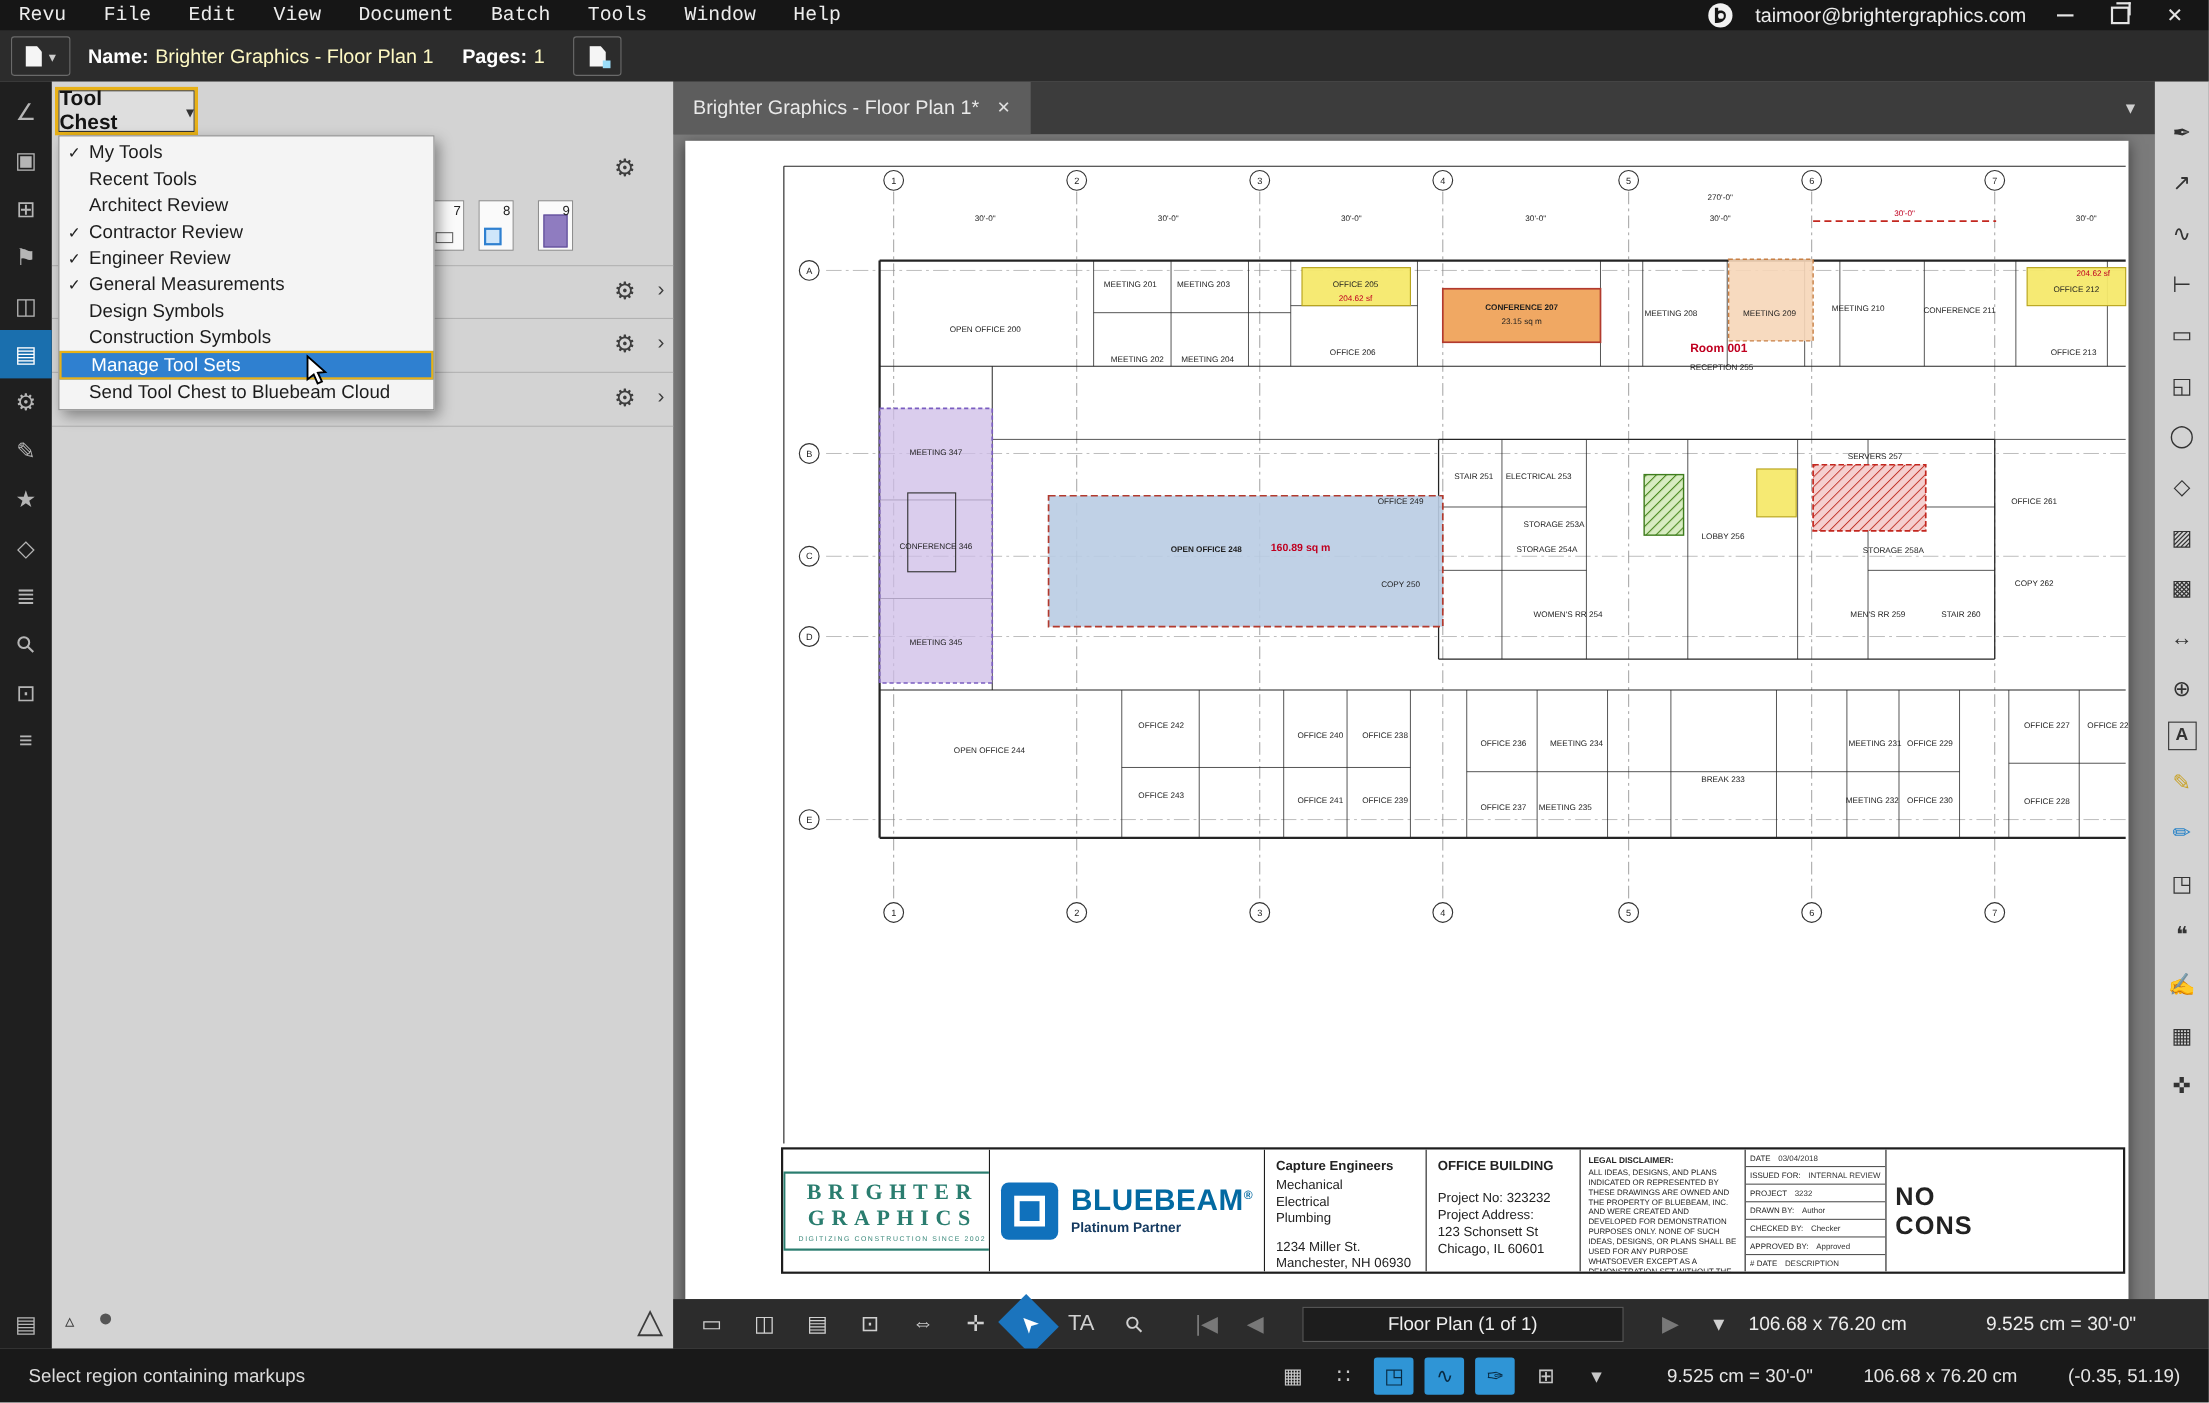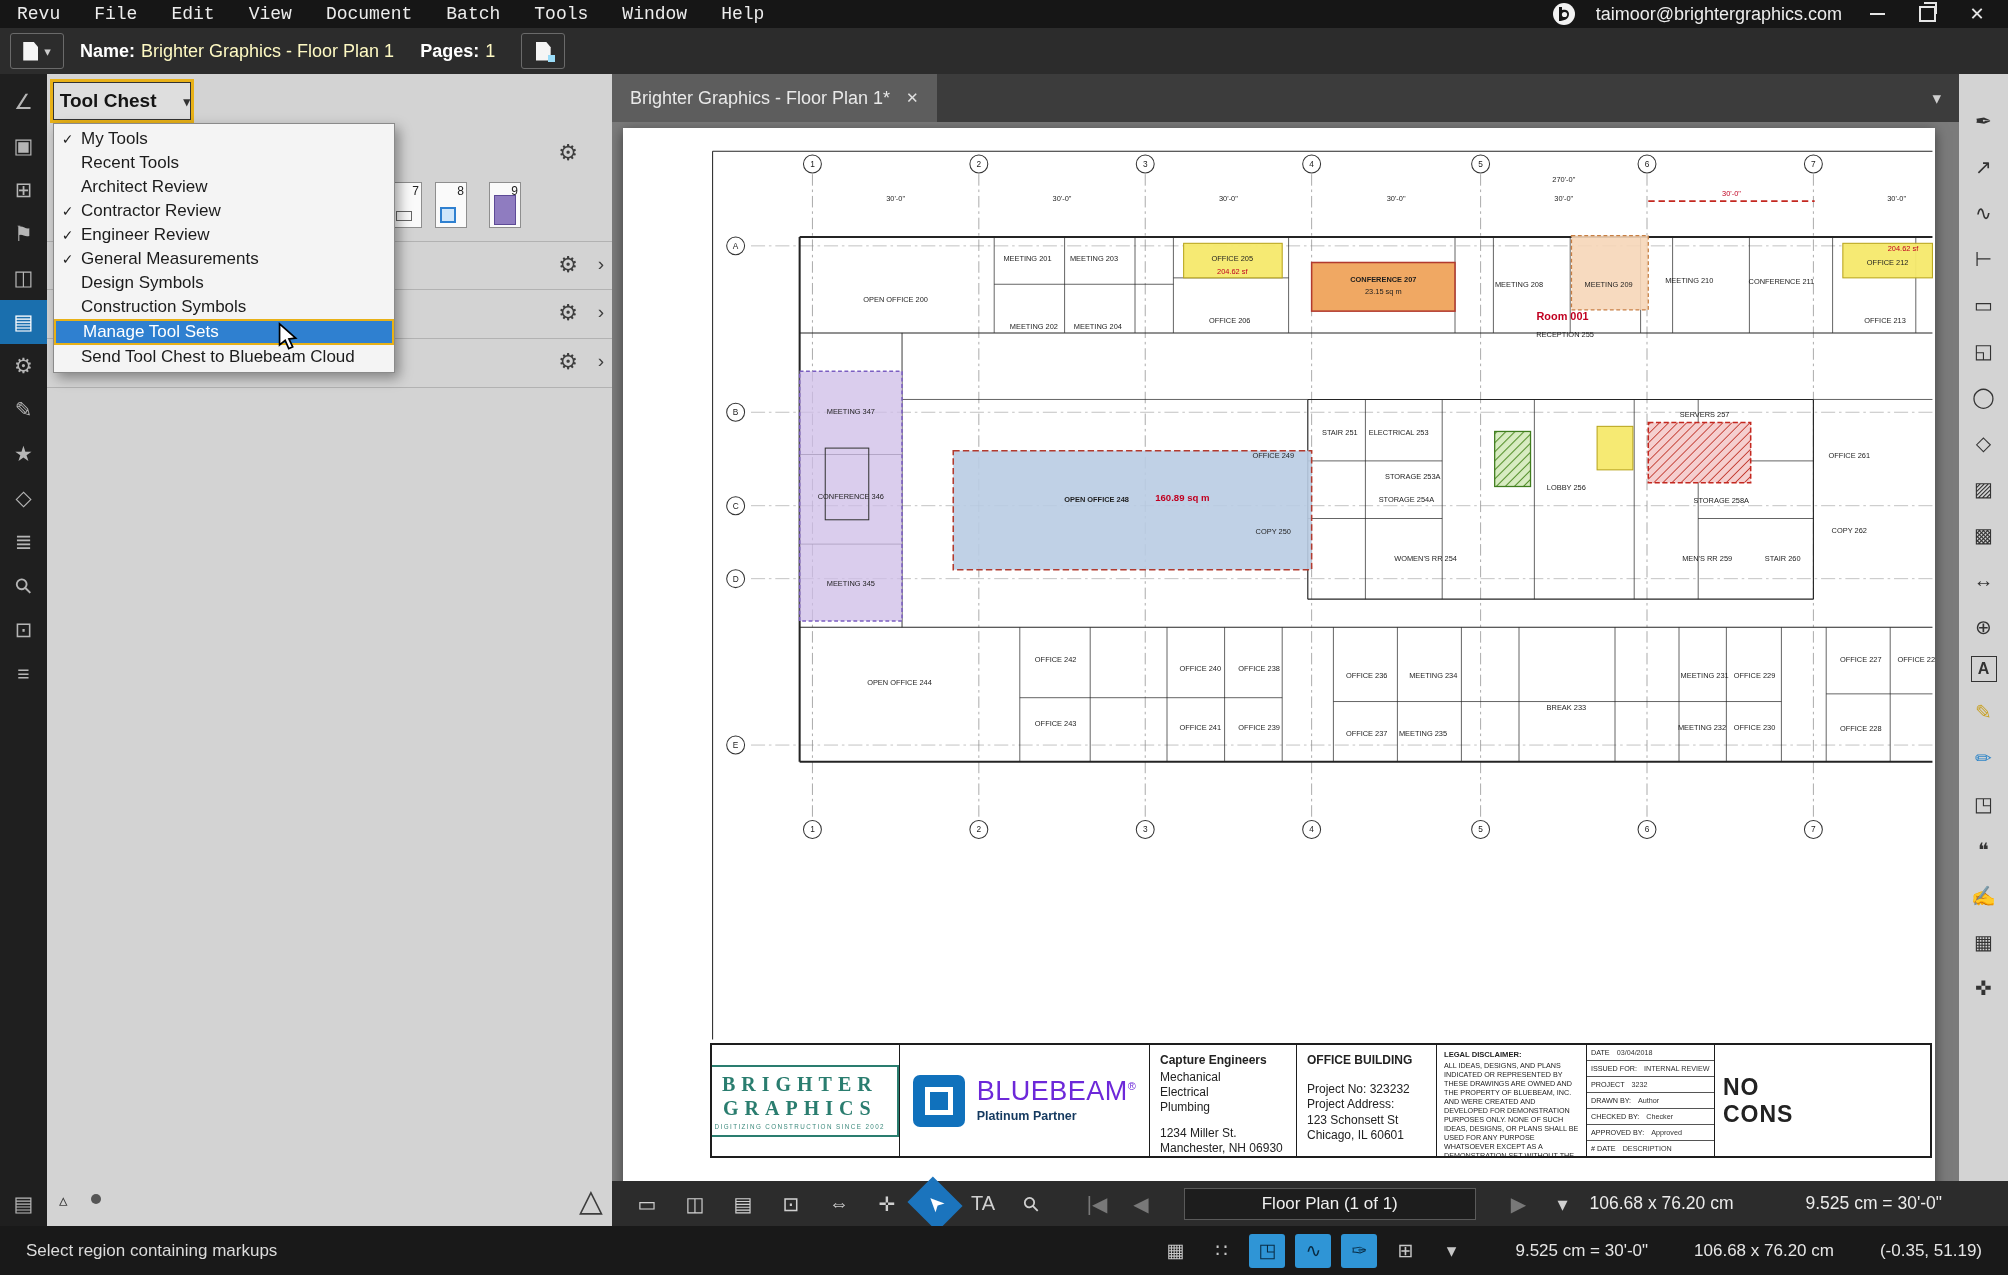--- a/index.html
+++ b/index.html
@@ -31,21 +31,21 @@
 
   
   #left-rail{position:absolute;left:0;top:74px;width:47px;height:1152px;background:#1f1f1f;
              display:flex;flex-direction:column;align-items:center;padding-top:6px;box-sizing:border-box;z-index:70}
   .rail-icon{width:47px;height:44px;display:flex;align-items:center;justify-content:center;font-size:21px;color:#b5b5b5}
   .rail-icon.active{background:#1a6fae;color:#fff}
   #rail-spacer{flex:1}
 
   
   #panel{position:absolute;left:47px;top:74px;width:565px;height:1152px;background:#d3d3d3;z-index:40}
-  #toolchest-btn{position:absolute;left:6px;top:8px;width:138px;height:38px;background:#dedede;border:1px solid #333;
+  #toolchest-btn{position:absolute;left:6px;top:8px;width:124px;height:38px;background:#dedede;border:1px solid #333;
                  outline:3px solid #e8b117;display:flex;align-items:center;justify-content:flex-end;gap:27px;
                  font-size:19px;font-weight:700;color:#141414;box-sizing:border-box}
   .section-row{position:absolute;left:0;width:565px;height:48px;border-top:1px solid #b2b2b2}
   .section-row.first{border-top:none}
   .row-gear{position:absolute;right:34px;top:10px;font-size:22px;color:#3e3e3e}
   .row-chev{position:absolute;right:8px;top:11px;font-size:19px;color:#3e3e3e}
   .thumb{position:absolute;top:108px;width:32px;height:46px;background:#fafafa;border:1px solid #8e8e8e;box-sizing:border-box}
   .thumb .num{position:absolute;right:2px;top:1px;font-size:12px;color:#222}
   .thumb .shape-purple{position:absolute;left:4px;top:12px;width:20px;height:28px;background:#8f7cc0;border:1px solid #5d4a96}
   .thumb .shape-blue{position:absolute;left:4px;bottom:4px;width:12px;height:12px;border:2px solid #2f80d0;background:#cfe6fa}
@@ -72,28 +72,28 @@
   #tabbar-chev{margin-left:auto;padding-right:18px;color:#cfcfcf;font-size:17px}
   #canvas{position:absolute;left:612px;top:122px;width:1347px;height:1059px;background:#7b7b7b;overflow:hidden;z-index:10}
   #page{position:absolute;left:11px;top:6px;width:1312px;height:1069px;background:#fff;box-shadow:0 3px 12px rgba(0,0,0,.5)}
   #plan{position:absolute;left:0;top:0;width:1312px;height:1069px}
 
   
   #titleblock{position:absolute;left:87px;top:915px;width:1222px;height:115px;border:2px solid #1d1d1d;
               display:flex;box-sizing:border-box;background:#fff;overflow:hidden}
   .tb-cell{border-right:1.5px solid #1d1d1d;box-sizing:border-box;height:100%;overflow:hidden}
   .tb-cell:last-child{border-right:none}
-  .tb-c1{width:188px;display:flex;align-items:center;justify-content:flex-end}
+  .tb-c1{width:188px;display:flex;align-items:center;justify-content:flex-start}
   .bg-box{border:2px solid #2a7d6f;padding:5px 12px;text-align:center}
   .bg-name{font-family:"Liberation Serif",serif;font-size:20px;letter-spacing:6px;color:#2a7d6f;line-height:1.2;font-weight:700}
   .bg-tag{font-size:6.3px;letter-spacing:1.4px;color:#3d8a7d;margin-top:3px;white-space:nowrap}
   .tb-c2{width:250px;display:flex;align-items:center;justify-content:center;gap:12px}
   .bb-logo{width:52px;height:52px;background:#1071bc;border-radius:7px;position:relative;flex:none}
   .bb-logo:after{content:"";position:absolute;left:12px;top:12px;right:12px;bottom:12px;border:5px solid #fff}
-  .bb-name{font-size:27px;font-weight:400;color:#6d28d9;letter-spacing:.5px;line-height:1}
+  .bb-name{font-size:27px;font-weight:700;color:#0369a1;letter-spacing:.5px;line-height:1}
   .bb-reg{font-size:11px;vertical-align:super}
   .bb-sub{font-size:12.5px;font-weight:700;color:#14395f;margin-top:4px}
   .tb-c3{width:147px;padding:8px 10px;font-size:12px;line-height:1.25}
   .tb-c4{width:141px;padding:8px 10px;font-size:12px;line-height:1.3}
   .tb-c5{width:140px;padding:8px 10px;font-size:12px;line-height:1.3}
   .tb-title{font-weight:700;margin-bottom:2px}
   .tb-gap{height:11px}
   .tb-c6{width:150px;padding:5px 7px;font-size:7.2px;line-height:1.25}
   .tb-c6 .tb-title{font-size:7.6px}
   .tb-c7{width:128px;font-size:7.2px;display:flex;flex-direction:column}

